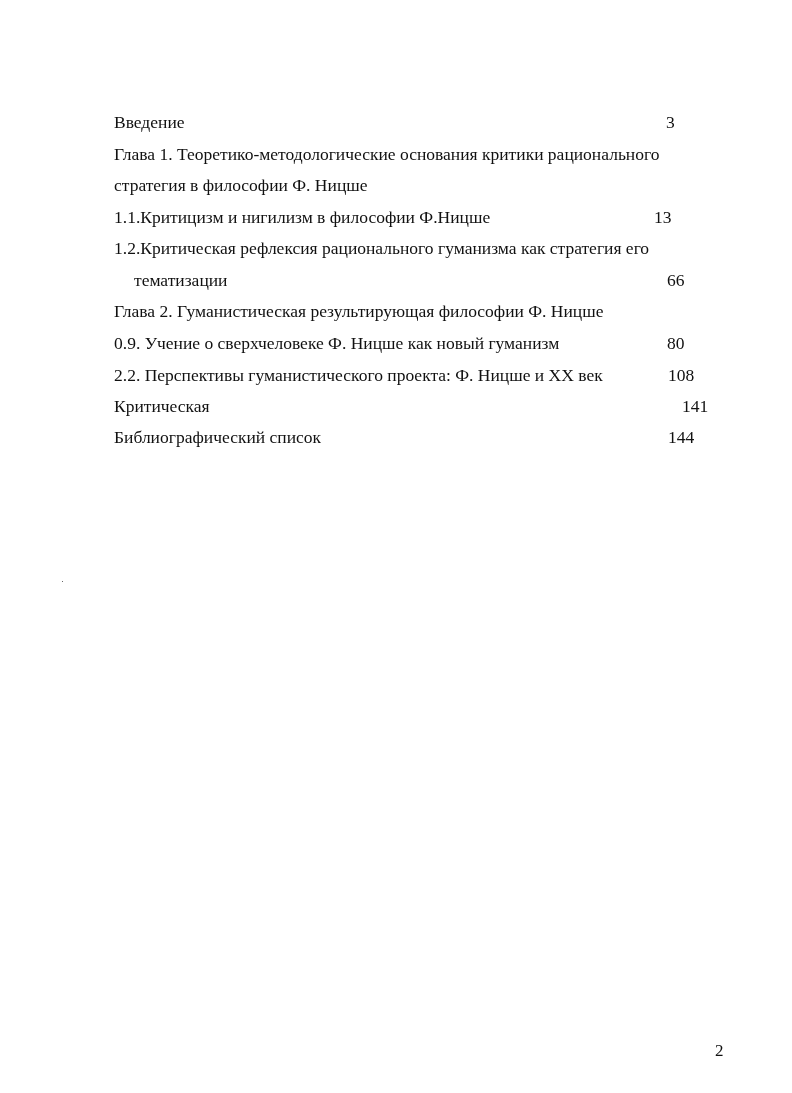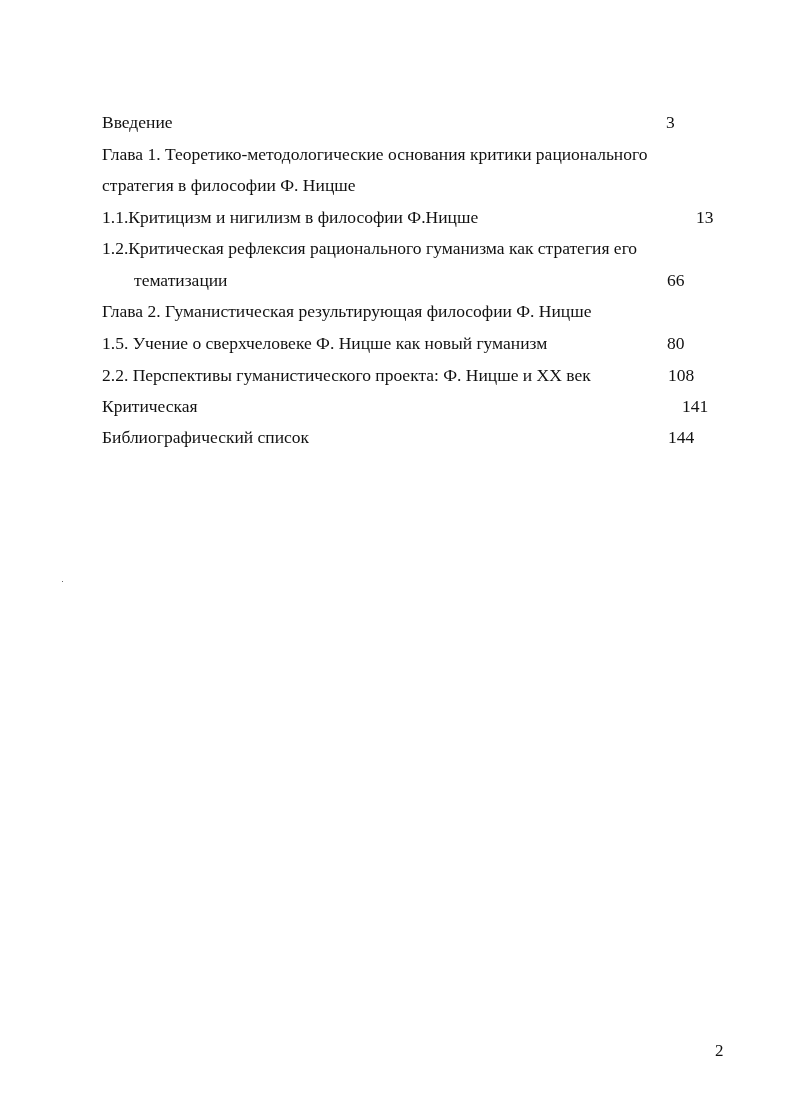--- a/index.html
+++ b/index.html
@@ -6,21 +6,21 @@
   body {
     width: 792px; height: 1093px; position: relative; overflow: hidden;
     font-family: "Liberation Serif", "DejaVu Serif", serif;
     color: #111111;
   }
   .toc { position: absolute; left: 0; top: 0; width: 792px; }
   .row {
     position: absolute; left: 98px; width: 600px;
     font-size: 17.5px; line-height: 22px; white-space: nowrap;
   }
-  .row .title { position: absolute; left: 4px; top: 0; }
+  .row .title { position: absolute; left: 16px; top: 0; }
   .row .title.indent { left: 36px; }
   .row .page { position: absolute; top: 0; }
   .dot { position: absolute; left: 62px; top: 581px; width: 1px; height: 1px; background: #666; }
   .page-num {
     position: absolute; left: 715px; top: 1040px;
     font-size: 17px; line-height: 22px;
   }
 </style>
 </head>
 <body>
@@ -31,34 +31,34 @@
     <span class="page" style="left:568px">3</span>
   </div>
   <div class="row" style="top:143px">
     <span class="title">Глава 1. Теоретико-методологические основания критики рационального</span>
   </div>
   <div class="row" style="top:174px">
     <span class="title">стратегия в философии Ф. Ницше</span>
   </div>
   <div class="row" style="top:206px">
     <span class="title">1.1.Критицизм и нигилизм в философии Ф.Ницше</span>
-    <span class="page" style="left:598px">13</span>
+    <span class="page" style="left:556px">13</span>
   </div>
   <div class="row" style="top:237px">
     <span class="title">1.2.Критическая рефлексия рационального гуманизма как стратегия его</span>
   </div>
   <div class="row" style="top:269px">
     <span class="title indent">тематизации</span>
     <span class="page" style="left:569px">66</span>
   </div>
   <div class="row" style="top:300px">
     <span class="title">Глава 2. Гуманистическая результирующая философии Ф. Ницше</span>
   </div>
   <div class="row" style="top:332px">
-    <span class="title">1.5. Учение о сверхчеловеке Ф. Ницше как новый гуманизм</span>
+    <span class="title">0.9. Учение о сверхчеловеке Ф. Ницше как новый гуманизм</span>
     <span class="page" style="left:569px">80</span>
   </div>
   <div class="row" style="top:364px">
     <span class="title">2.2. Перспективы гуманистического проекта: Ф. Ницше и XX век</span>
     <span class="page" style="left:570px">108</span>
   </div>
   <div class="row" style="top:395px">
     <span class="title">Критическая</span>
     <span class="page" style="left:584px">141</span>
   </div>

